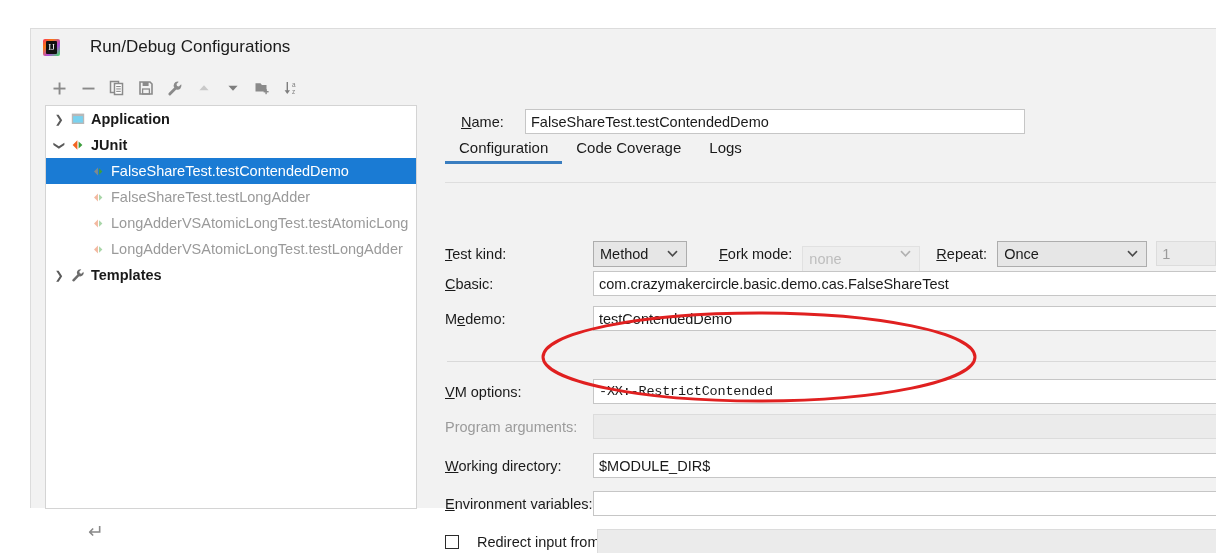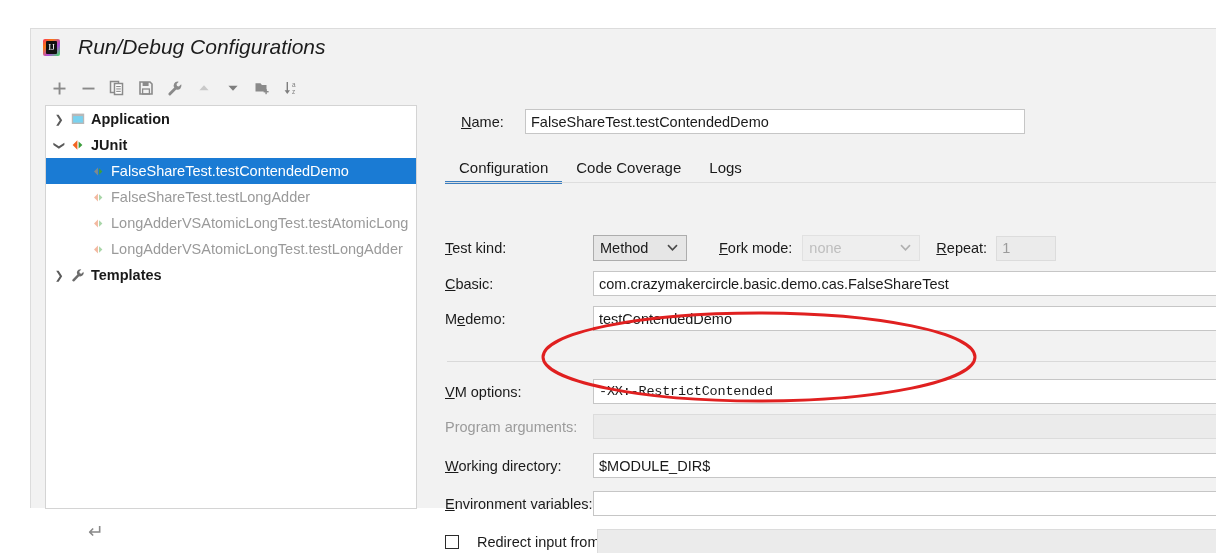--- a/index.html
+++ b/index.html
@@ -61,25 +61,24 @@
     position: absolute;
     left: 0; top: 0; right: 0; bottom: 0;
     color: #ffffff;
     font-size: 9px;
     line-height: 17px;
     text-align: center;
     font-family: "Liberation Serif", serif;
     z-index: 2;
   }
   #dialog-title {
-    margin-left: 18px;
-    font-size: 21px;
+    margin-left: 30px;
+    font-size: 17px;
     color: #1c1c1c;
     white-space: nowrap;
-    font-style: italic;
   }
 
   
   #toolbar {
     position: absolute;
     left: 14px;
     top: 44px;
     width: 370px;
     height: 30px;
     display: flex;
@@ -191,21 +190,21 @@
     width: 14px; height: 14px;
     border: 1.6px solid #2b2b2b;
     background: #ffffff;
     box-sizing: border-box;
     flex: 0 0 auto;
   }
 
   
   #tabs {
     position: absolute;
-    left: 16px; top: 86px;
+    left: 16px; top: 66px;
     display: flex;
     align-items: flex-end;
     gap: 0;
   }
   .tab {
     font-size: 15px;
     color: #1a1a1a;
     padding: 0 14px 8px 14px;
     position: relative;
     cursor: default;
@@ -473,31 +472,39 @@
           </select>
           <svg class="chev" width="11" height="7" viewBox="0 0 11 7">
             <path d="M1 1 L5.5 5.6 L10 1" fill="none" stroke="#4a4a4a" stroke-width="1.6"></path>
           </svg>
         </span>
 
         <span class="field-label" style="margin-left:32px;">
           <span class="u">F</span><span>ork mode:</span>
         </span>
         <span class="combo-wrap" style="margin-left:10px;">
-          <select class="combo disabled" style="width:118px;" disabled="">
+          <select class="combo disabled" style="width:118px;margin-top:11px;" disabled="">
             <option>none</option>
           </select>
           <svg class="chev" width="11" height="7" viewBox="0 0 11 7">
             <path d="M1 1 L5.5 5.6 L10 1" fill="none" stroke="#b0b0b0" stroke-width="1.6"></path>
           </svg>
         </span>
 
         <span class="field-label" style="margin-left:16px;">
           <span class="u">R</span><span>epeat:</span>
         </span>
+        <span class="combo-wrap" style="margin-left:10px;">
+          <select class="combo" style="width:150px;">
+            <option>Once</option>
+          </select>
+          <svg class="chev" width="11" height="7" viewBox="0 0 11 7">
+            <path d="M1 1 L5.5 5.6 L10 1" fill="none" stroke="#4a4a4a" stroke-width="1.6"></path>
+          </svg>
+        </span>
 
         <input class="txt disabled" style="width: 60px; margin-left: 9px;" type="text" disabled="" value="1">
       </div>
 
       <div class="row" style="top:78px;">
         <span class="lbl field-label">
           <span class="u">C</span><span>basic:</span>
         </span>
         <input class="txt" style="width: 760px;" type="text" value="com.crazymakercircle.basic.demo.cas.FalseShareTest">
       </div>

